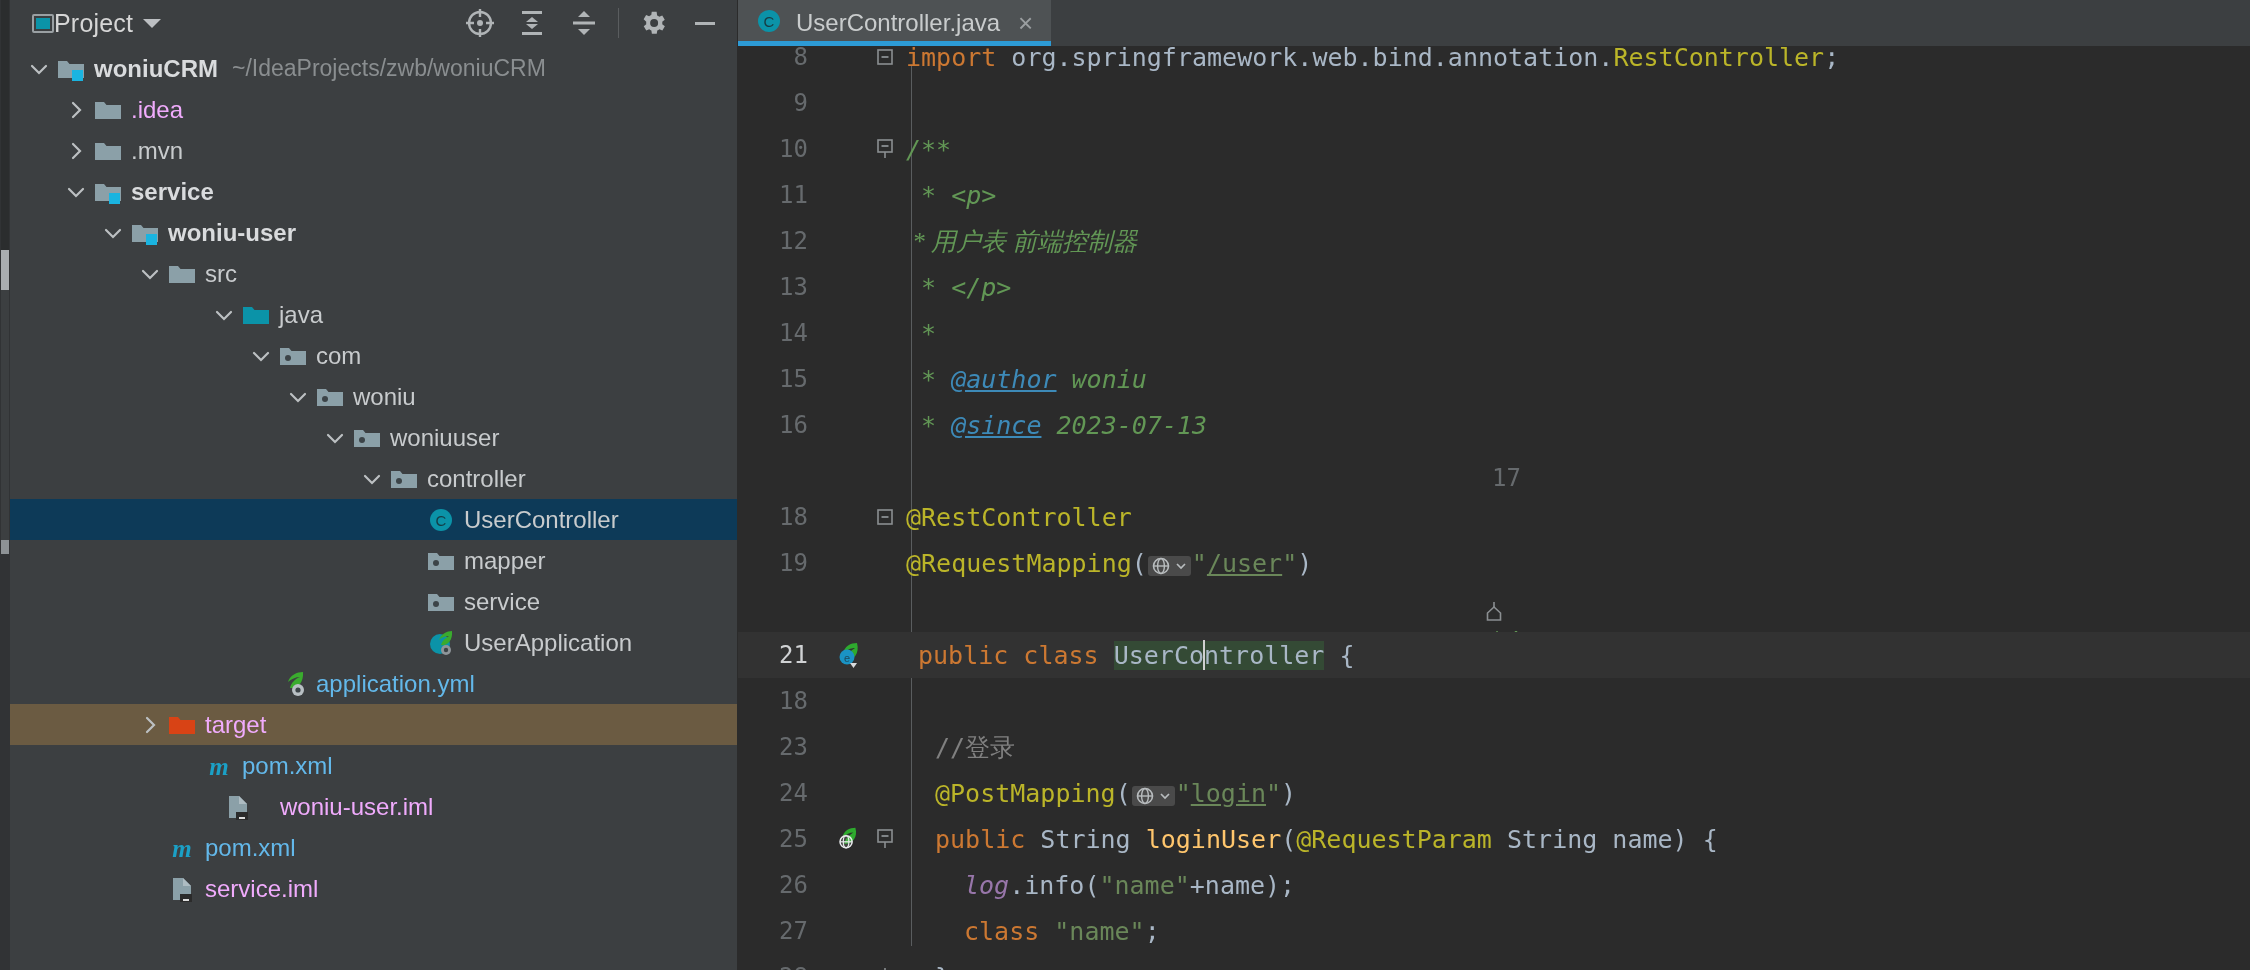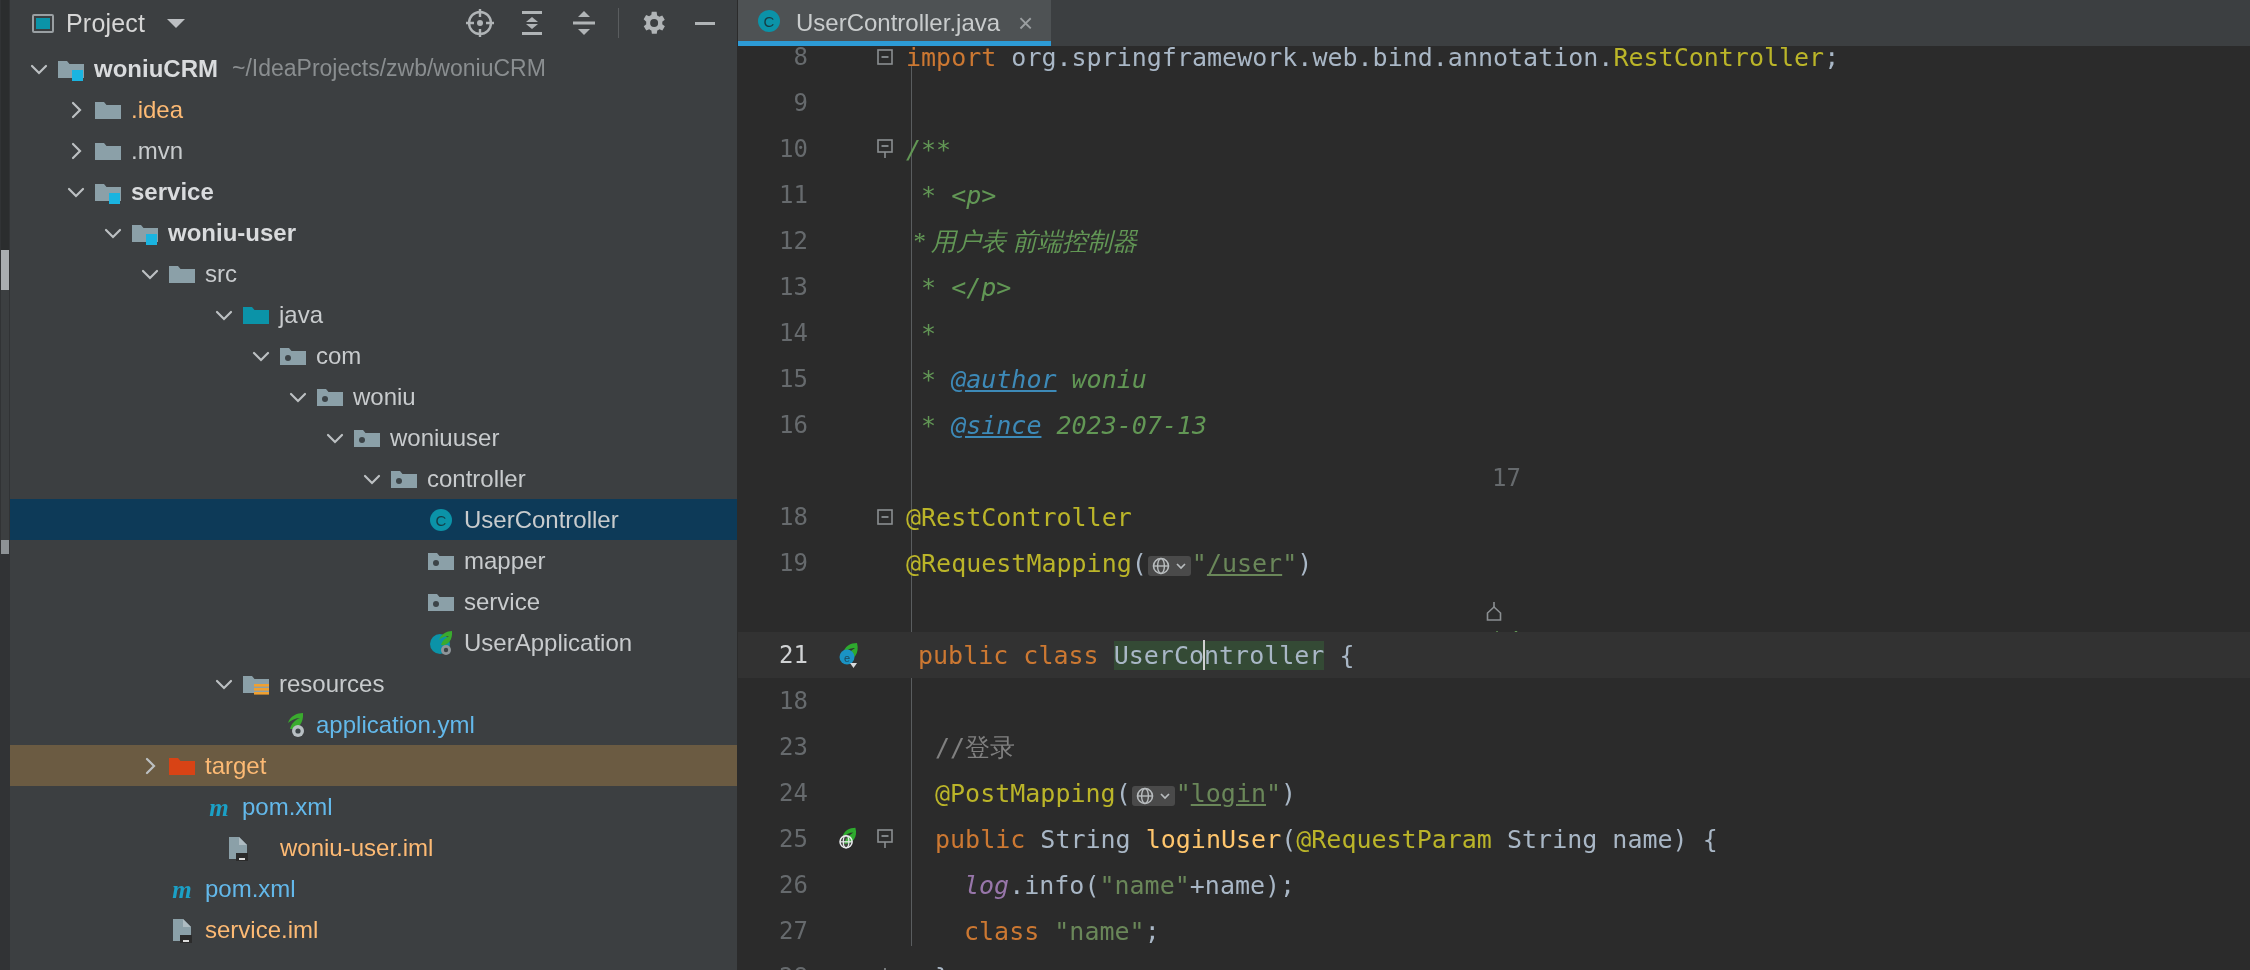--- a/index.html
+++ b/index.html
@@ -27,21 +27,21 @@
   
   .project-panel {
     width: 728px; flex: 0 0 728px; height: 970px;
     background: #3c3f41; display: flex; flex-direction: column;
     border-right: 1px solid #2b2b2b;
   }
   .panel-header {
     height: 46px; flex: 0 0 46px; display: flex; align-items: center;
     background: #3c3f41; padding: 0 6px 0 22px; position: relative;
   }
-  .panel-title { display: flex; align-items: center; gap: 12px; }
+  .panel-title { display: flex; align-items: center; }
   .pt-icon {
     width: 22px; height: 19px; border: 2px solid #9aa0a3; border-radius: 2px;
     background: #3c3f41; position: relative; flex: 0 0 22px;
   }
   .pt-icon::after {
     content:''; position:absolute; left:2px; top:2px; right:2px; bottom:2px;
     background:#0b93a8;
   }
   .pt-label { color:#d6d6d6; font-size: 25px; letter-spacing:.2px; }
   .pt-caret {
@@ -66,21 +66,21 @@
   .row.selected   { background:#0d3a58; }
   .row.secondary  { background:#6b5b42; }
   .chev {
     width: 30px; flex:0 0 30px; display:flex; align-items:center; justify-content:center;
   }
   .chev svg { display:block; }
   .ico { width: 34px; flex:0 0 34px; display:flex; align-items:center; justify-content:center; margin-right: 6px; }
   .ico svg { display:block; }
   .nm { font-size: 24px; }
   .nm.bold { font-weight: bold; color:#d9dbdd; }
-  .nm.yellow { color:#fdba74; }
+  .nm.yellow { color:#f0abfc; }
   .nm.blue { color:#63b8ea; }
   .nm.white { color:#c8cbcd; }
   .path { color:#8a8e90; font-size: 23px; margin-left: 14px; }
 
   
   .editor-side { flex:1; height:970px; display:flex; flex-direction:column; background:#2b2b2b; }
   .tabbar { height: 46px; flex:0 0 46px; background:#3c3f41; display:flex; align-items:stretch; }
   .tab {
     display:flex; align-items:center; gap: 12px; padding: 0 18px 0 16px;
     background:#4e5254; position:relative; min-width: 0;
@@ -374,36 +374,20 @@
           <span class="chev"></span>
           <span class="ico">
             <svg width="32" height="32" viewBox="0 0 32 32">
               <circle cx="15" cy="17" r="10" fill="#0b93a8"></circle>
               <path fill="#3aab2e" d="M27 4c-5 0-11 3-13 9 3-3 7-4 10-4-4 2-7 5-8 9 6 1 12-4 11-14z"></path>
               <circle cx="21" cy="23" r="5" fill="#8f9599"></circle>
               <circle cx="21" cy="23" r="2.2" fill="#3c4448"></circle>
             </svg>
           </span>
           <span class="nm white">UserApplication</span>
-        </div>
-        <div class="row" style="padding-left: 199px;">
-          <span class="chev">
-            <svg width="22" height="22" viewBox="0 0 22 22">
-              <path d="M4 8l7 7 7-7" fill="none" stroke="#bcc0c2" stroke-width="2.2" stroke-linecap="round"></path>
-            </svg>
-          </span>
-          <span class="ico">
-            <svg width="32" height="32" viewBox="0 0 32 32">
-              <path fill="#8ba0a8" d="M3 8h9l2.5 3H29v14H3z"></path>
-              <rect x="14" y="16" width="15" height="2.6" fill="#f0a030"></rect>
-              <rect x="14" y="20" width="15" height="2.6" fill="#f0a030"></rect>
-              <rect x="14" y="24" width="15" height="2.6" fill="#f0a030"></rect>
-            </svg>
-          </span>
-          <span class="nm white">resources</span>
         </div>
         <div class="row" style="padding-left: 236px;">
           <span class="chev"></span>
           <span class="ico">
             <svg width="32" height="32" viewBox="0 0 32 32">
               <path fill="#3aab2e" d="M26 4c-6 0-13 3-15 10 3-3 8-5 12-5-5 2-9 6-10 11 7 1 14-5 13-16z"></path>
               <circle cx="21" cy="22" r="6" fill="#b8bfc3"></circle>
               <circle cx="21" cy="22" r="2.6" fill="#3c4448"></circle>
             </svg>
           </span>

